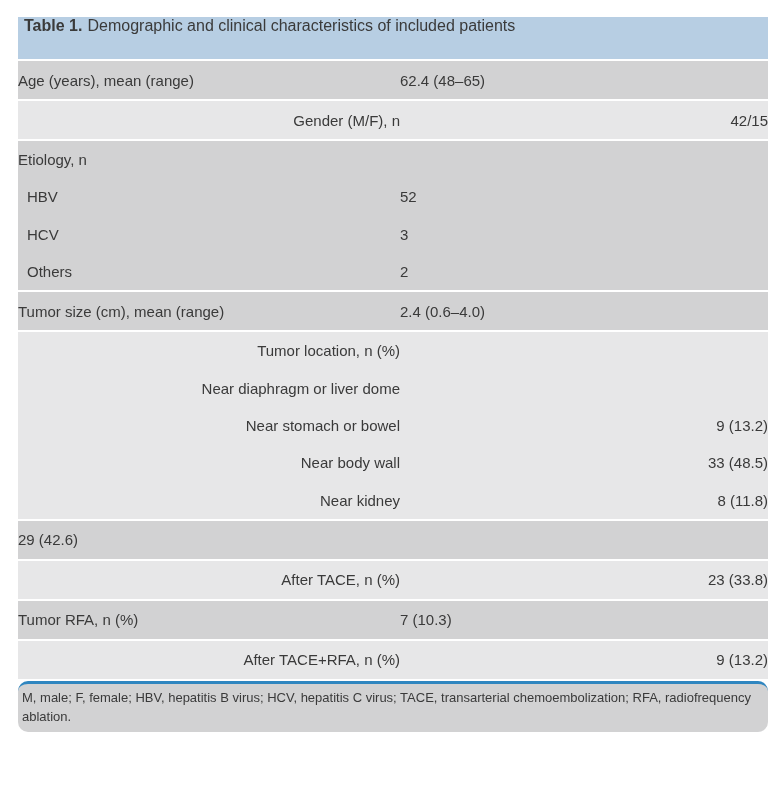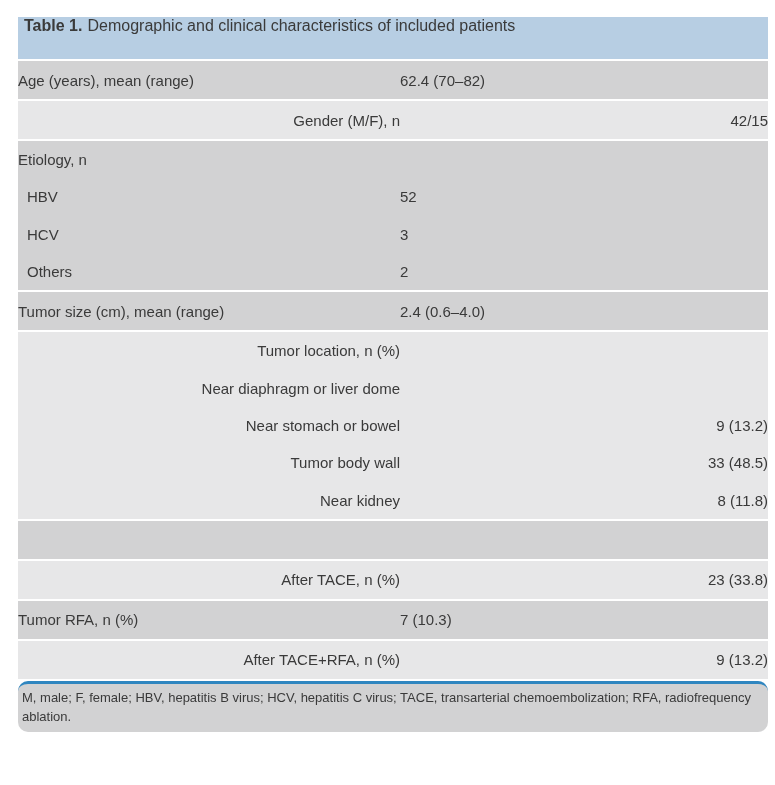--- a/index.html
+++ b/index.html
@@ -71,21 +71,21 @@
 
     <div class="t-header">
       <span class="t-bold">Table 1.</span>
       <span class="t-caption">Demographic and clinical characteristics of included patients</span>
     </div>
 
     <div id="rows">
         <div class="row dark">
           <div class="line">
             <span class="label">Age (years), mean (range)</span>
-            <span class="value">62.4 (70–82)</span>
+            <span class="value">62.4 (48–65)</span>
           </div>
         </div>
         <div class="row light">
           <div class="line">
             <span class="label">Gender (M/F), n</span>
             <span class="value">42/15</span>
           </div>
         </div>
         <div class="row dark block">
           <div class="line">
@@ -117,30 +117,31 @@
             <span class="value"></span>
           </div>
           <div class="line">
             <span class="label">Near diaphragm or liver dome</span>
           </div>
           <div class="line">
             <span class="label">Near stomach or bowel</span>
             <span class="value">9 (13.2)</span>
           </div>
           <div class="line">
-            <span class="label">Tumor body wall</span>
+            <span class="label">Near body wall</span>
             <span class="value">33 (48.5)</span>
           </div>
           <div class="line">
             <span class="label">Near kidney</span>
             <span class="value">8 (11.8)</span>
           </div>
         </div>
         <div class="row dark">
           <div class="line">
+            <span class="value">29 (42.6)</span>
           </div>
         </div>
         <div class="row light">
           <div class="line">
             <span class="label">After TACE, n (%)</span>
             <span class="value">23 (33.8)</span>
           </div>
         </div>
         <div class="row dark">
           <div class="line">

